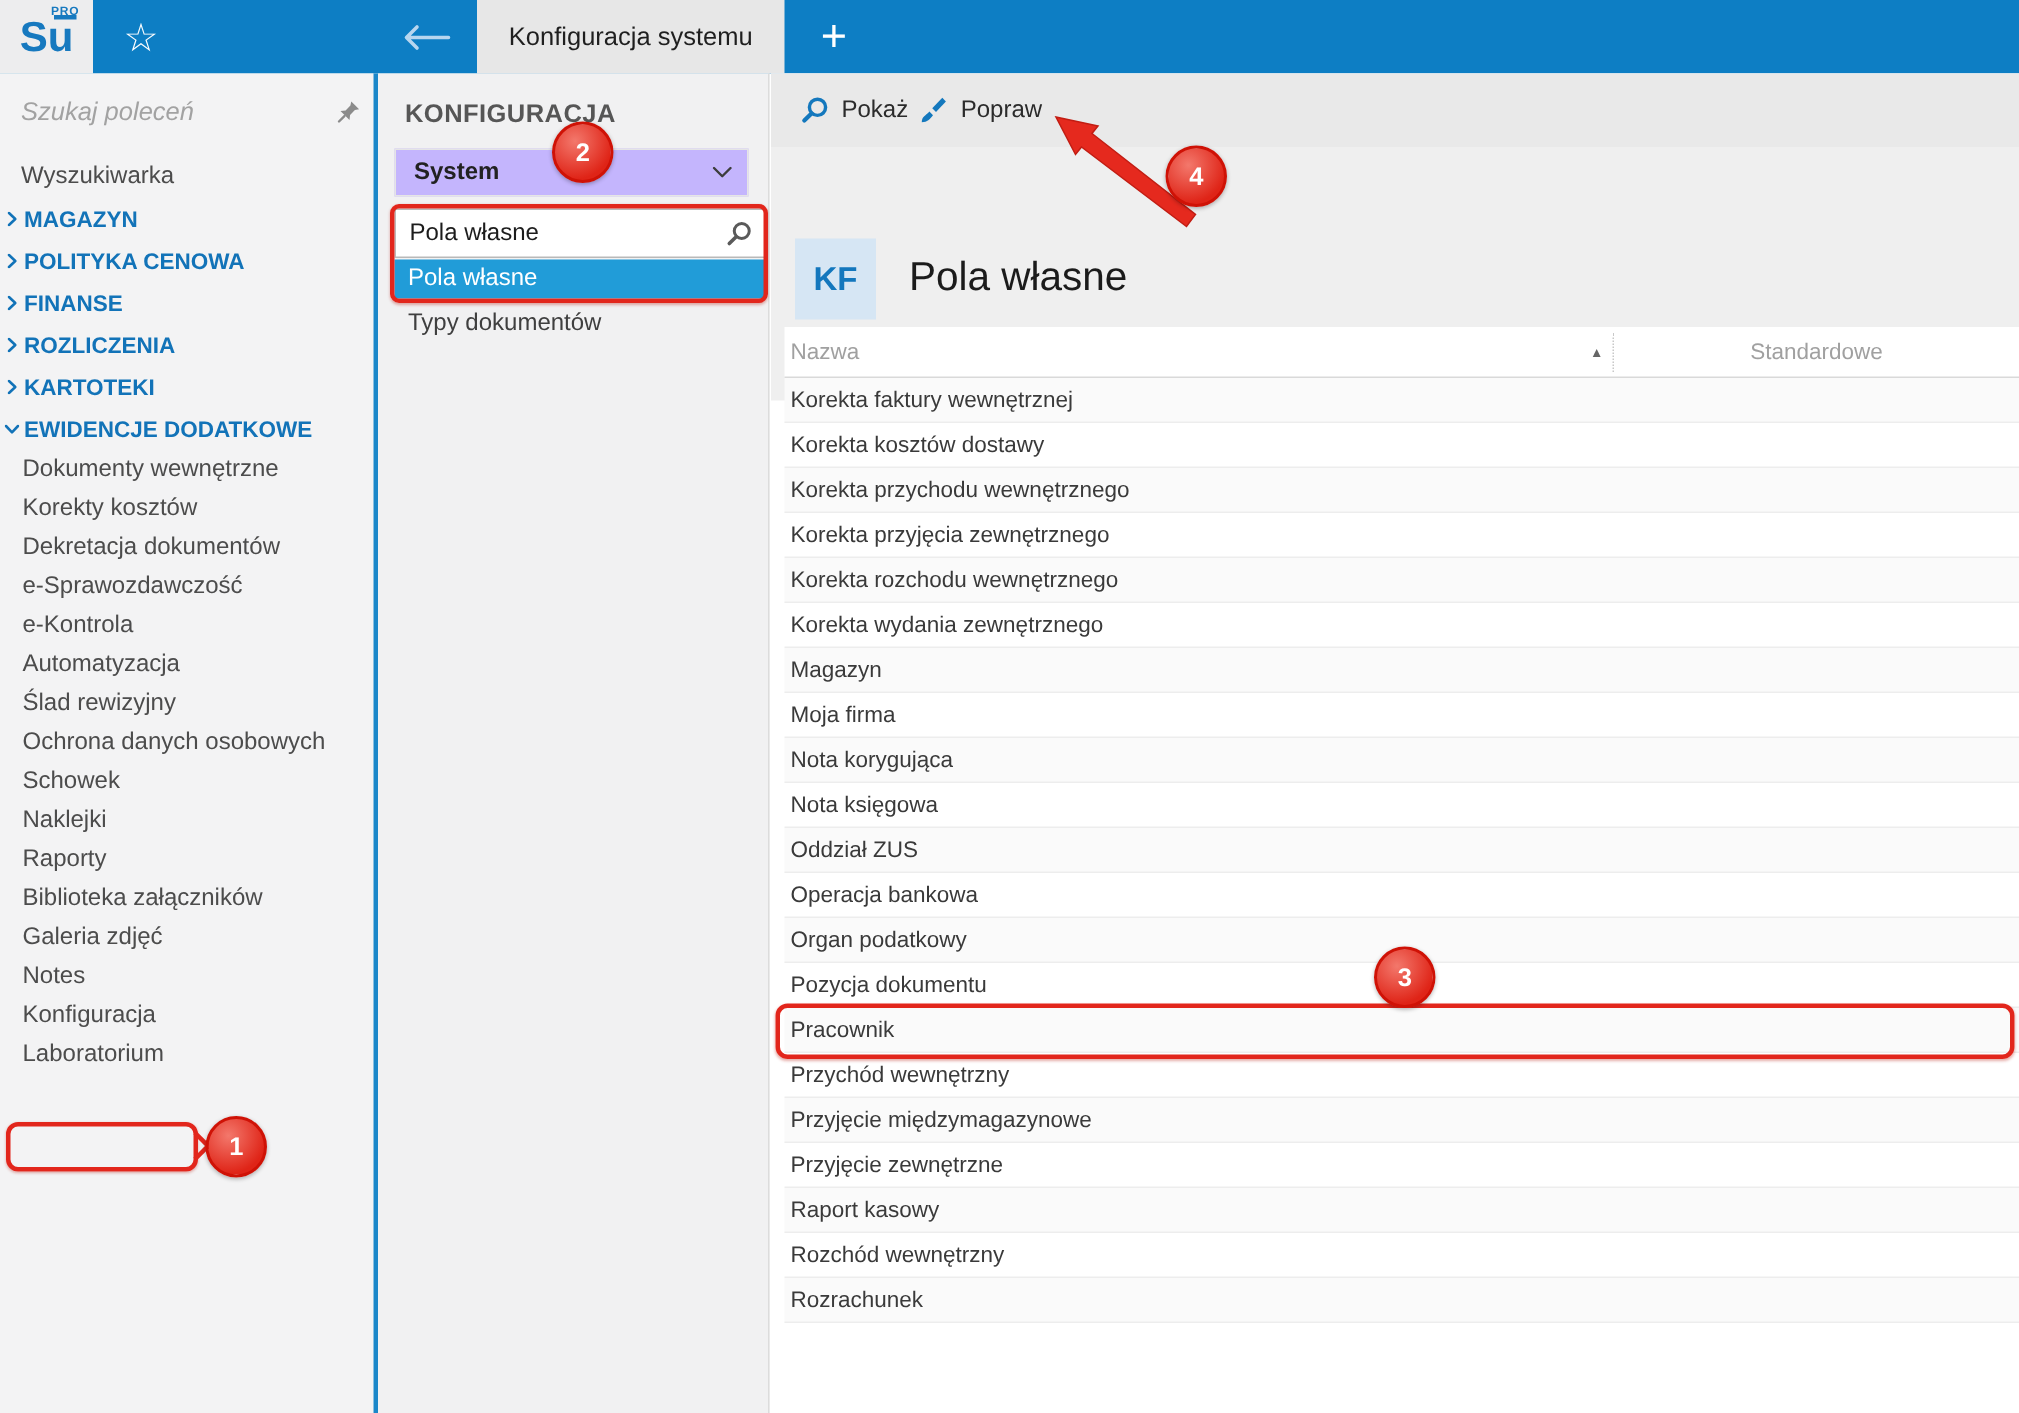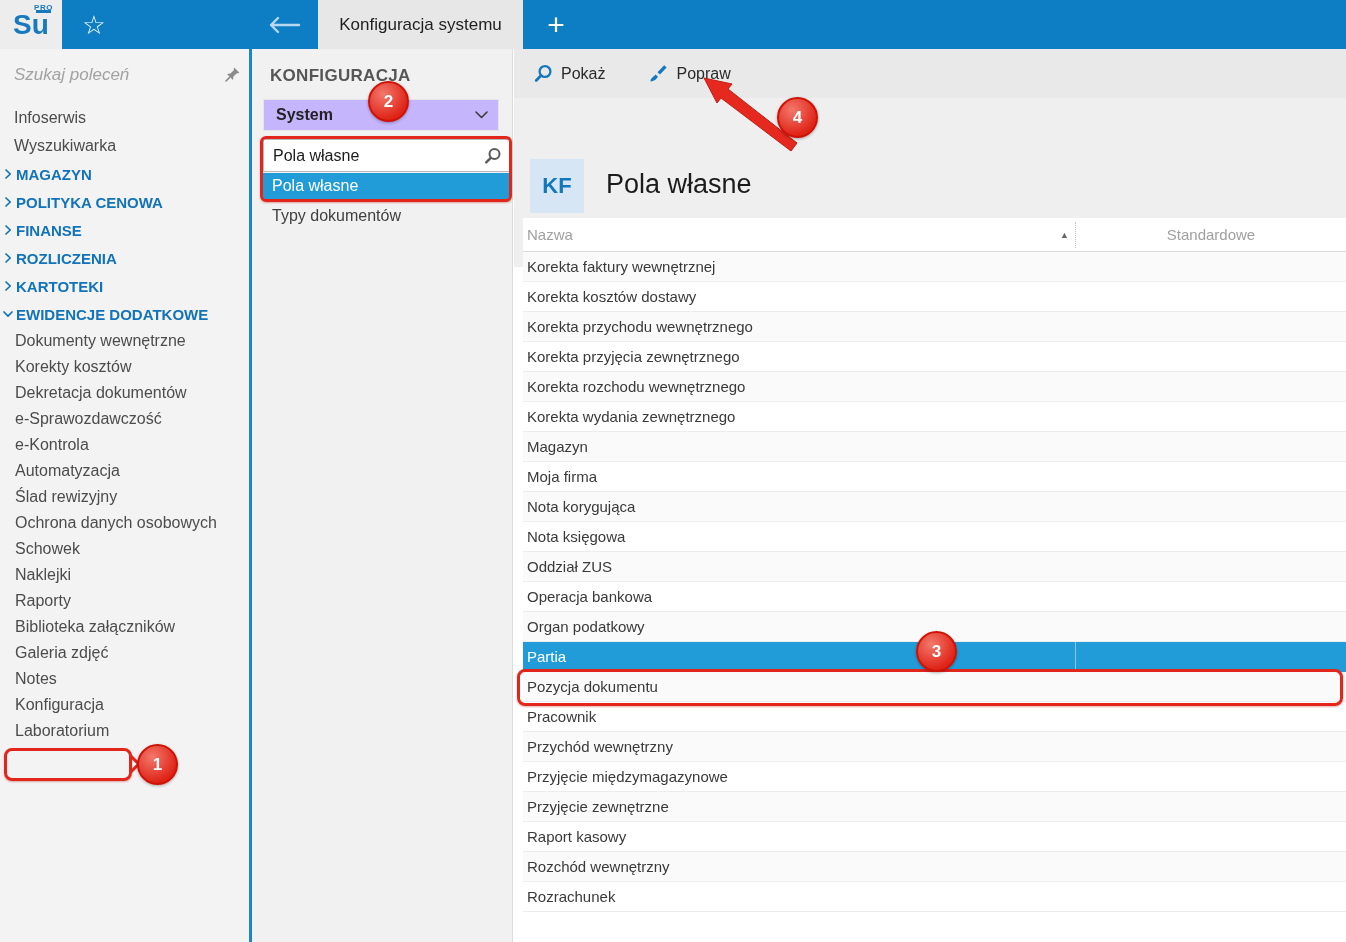--- a/index.html
+++ b/index.html
@@ -49,21 +49,21 @@
   .mid-search input { border:none; outline:none; width:190px; font-family:"Liberation Sans", sans-serif;
     font-size:16px; color:#1c1c1c; background:transparent; }
   .mid-list { position:absolute; left:11px; top:124px; width:248px; }
   .mid-item { height:26px; display:flex; align-items:center; padding-left:9px; font-size:16px; color:#3f3f3f; }
   .mid-item.selected { background:#219cd8; color:#fff; }
   .mid-item + .mid-item { margin-top:4px; }
 
   
   .main { position:absolute; left:514px; top:49px; width:832px; height:893px; background:#fff; }
   .main-toolbar { position:absolute; left:0; top:0; width:832px; height:49px; background:#e9e9e9;
-    display:flex; align-items:center; gap:44px; padding-left:20px; }
+    display:flex; align-items:center; gap:8px; padding-left:20px; }
   .tb-btn { display:flex; align-items:center; gap:8px; font-size:16px; color:#2b2b2b; cursor:default; }
   .main-head { position:absolute; left:0; top:49px; width:832px; height:169px; background:#efefef; }
   .kf-badge { position:absolute; left:16px; top:61px; width:54px; height:54px; background:#d6e6f4;
     display:flex; align-items:center; justify-content:center; font-size:22px; font-weight:bold; color:#1377bd; }
   .main-title { position:absolute; left:92px; top:71px; font-size:27px; color:#1b1b1b; }
 
   
   .table { position:absolute; left:9px; top:169px; width:823px; }
   .t-header { height:34px; display:flex; align-items:center; border-bottom:1px solid #d9d9d9; background:#fff; }
   .t-h-name { width:552px; display:flex; align-items:center; justify-content:space-between;
@@ -125,23 +125,20 @@
       <input type="text" placeholder="Szukaj poleceń" style="">
       <span class="pin-wrap">
         <svg width="17" height="17" viewBox="0 0 17 17">
           <path d="M10.2 1.6 L15.4 6.8 L12.6 7.4 L9.4 10.6 L9 14 L3 8 L6.4 7.6 L9.6 4.4 Z" fill="#8b8b8b"></path>
           <path d="M2 15 L5.6 11.4" stroke="#8b8b8b" stroke-width="1.6" stroke-linecap="round"></path>
         </svg>
       </span>
     </div>
     <div class="nav" id="sidebar-nav">
         <div class="nav-item nav-plain">
-          <span>Infoserwis</span>
-        </div>
-        <div class="nav-item nav-plain">
           <span>Wyszukiwarka</span>
         </div>
         <div class="nav-item nav-cat">
           <span class="cat-chev">
             <svg width="10" height="10" viewBox="0 0 10 10">
               <path d="M3 1 L7.2 5 L3 9" stroke="#1273b8" stroke-width="1.7" fill="none" stroke-linecap="round" stroke-linejoin="round"></path>
             </svg>
           </span>
           <span>MAGAZYN</span>
         </div>
@@ -339,24 +336,20 @@
             <div class="c-std"></div>
           </div>
           <div class="t-row">
             <div class="c-name">Operacja bankowa</div>
             <div class="c-std"></div>
           </div>
           <div class="t-row">
             <div class="c-name">Organ podatkowy</div>
             <div class="c-std"></div>
           </div>
-          <div class="t-row selected">
-            <div class="c-name">Partia</div>
-            <div class="c-std"></div>
-          </div>
           <div class="t-row">
             <div class="c-name">Pozycja dokumentu</div>
             <div class="c-std"></div>
           </div>
           <div class="t-row">
             <div class="c-name">Pracownik</div>
             <div class="c-std"></div>
           </div>
           <div class="t-row">
             <div class="c-name">Przychód wewnętrzny</div>

